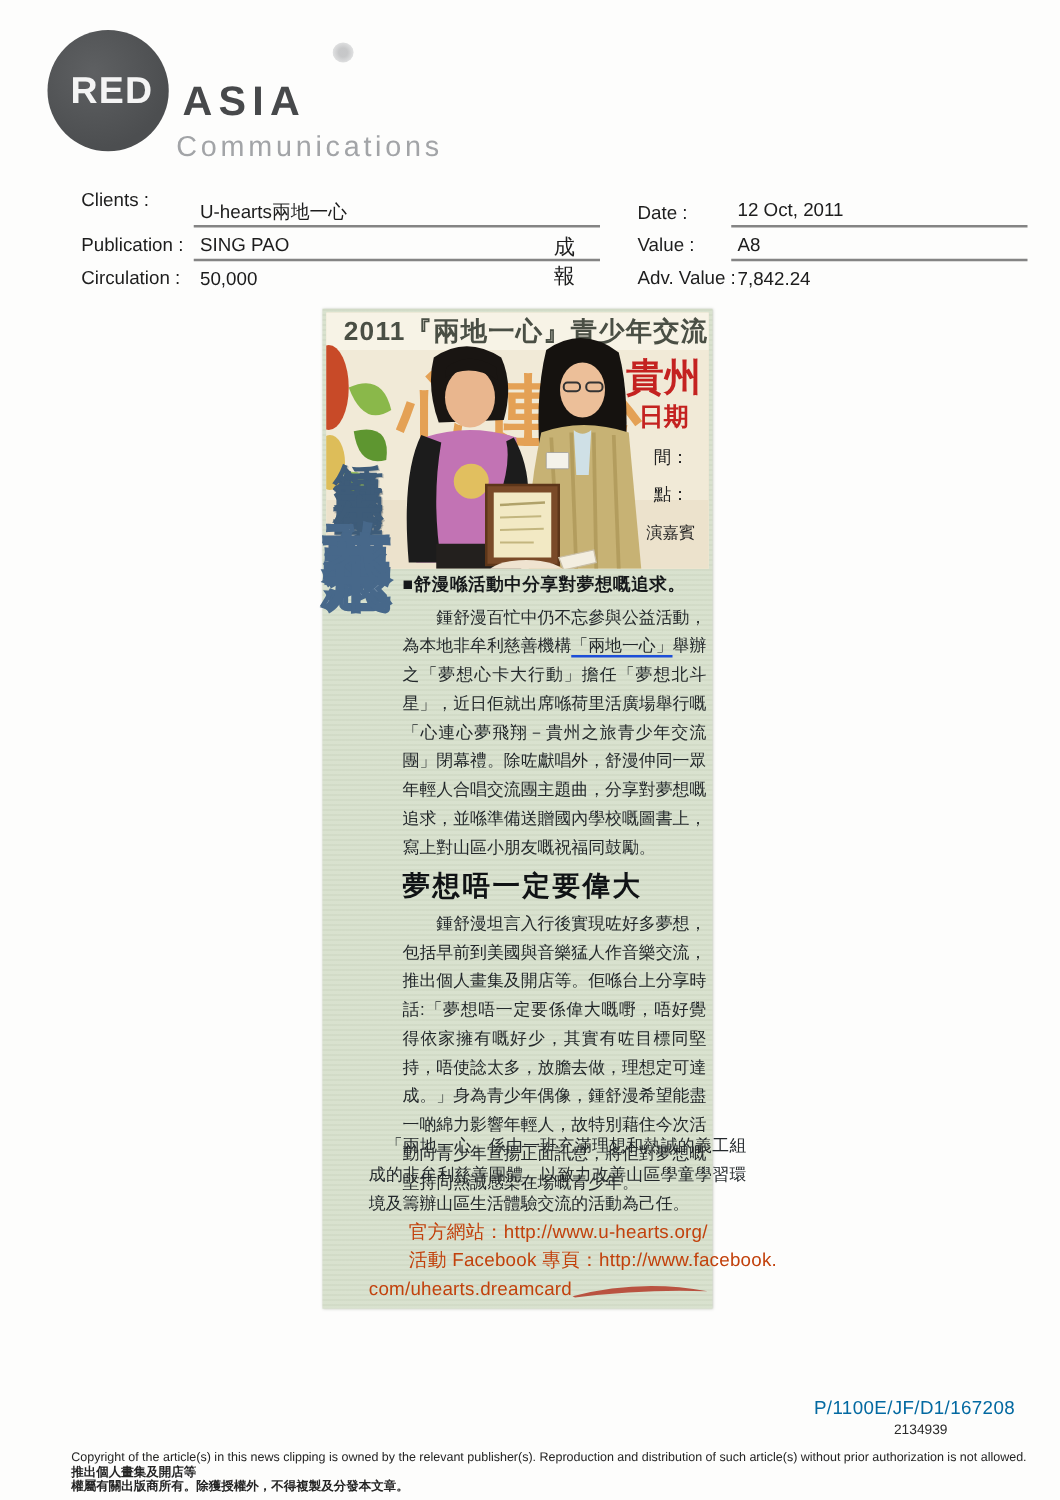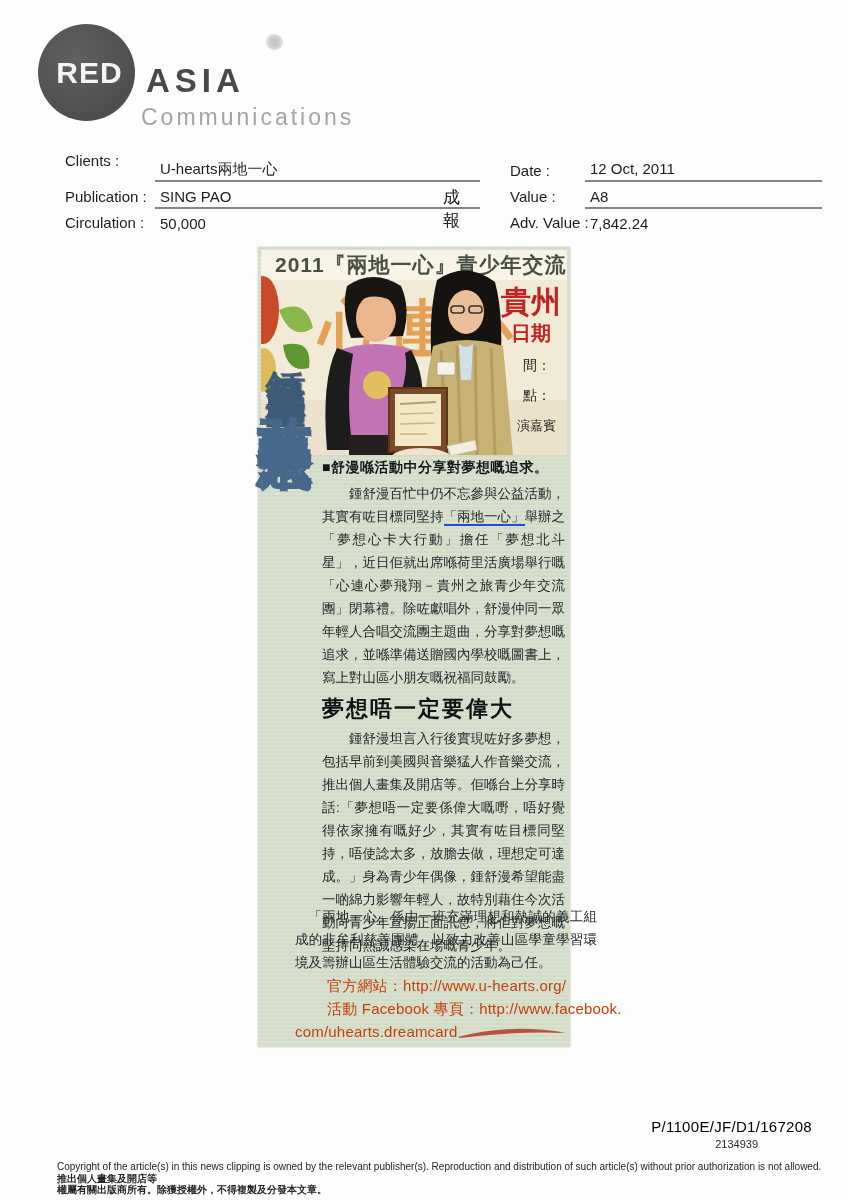--- a/index.html
+++ b/index.html
@@ -43,21 +43,21 @@
   .indent2{text-indent:2em;}
   .hl-red{border-bottom:2px solid #1d4ed8;}
   .subhead{font-size:22px;font-weight:bold;color:#101315;letter-spacing:2px;margin:5px 0 3px 0;}
 
   .fullblock{position:absolute;left:5px;top:658px;width:302px;color:#23282b;z-index:2;margin-left:32px;}
   .url-line{font-size:15px;line-height:23px;color:#c2410c;letter-spacing:.2px;white-space:nowrap;}
   .url-ind{padding-left:32px;}
   .swoosh{position:absolute;right:2px;bottom:8px;width:112px;height:12px;z-index:3;}
 
   
-  .ref1{position:absolute;top:1118px;right:36px;font-size:15px;color:#000000;letter-spacing:.3px;}
+  .ref1{position:absolute;top:1118px;right:36px;font-size:15px;color:#0369a1;letter-spacing:.3px;}
   .ref2{position:absolute;top:1138px;right:90px;font-size:11px;color:#2a2a2a;}
   .copy{position:absolute;left:57px;top:1161px;width:770px;font-size:10px;line-height:11.5px;color:#242424;}
   .copy .cjk{font-weight:bold;}
 
   
   svg text{font-family:"Liberation Sans",sans-serif;}
 </style>
 </head>
 <body>
 
@@ -159,21 +159,21 @@
       </svg>
     </div>
 
     <div class="vhead">
       <div class="vhead-main">鍾舒漫鼓勵青少年</div>
       <div class="vhead-sub">敢夢想飛</div>
     </div>
 
     <div class="content">
       <div class="caption">■舒漫喺活動中分享對夢想嘅追求。</div>
-      <p class="para indent2"><span>鍾舒漫百忙中仍不忘參與公益活動，其實有咗目標同堅持</span><span class="hl-red">「兩地一心」</span><span>舉辦之「夢想心卡大行動」擔任「夢想北斗星」，近日佢就出席喺荷里活廣場舉行嘅「心連心夢飛翔－貴州之旅青少年交流團」閉幕禮。除咗獻唱外，舒漫仲同一眾年輕人合唱交流團主題曲，分享對夢想嘅追求，並喺準備送贈國內學校嘅圖書上，寫上對山區小朋友嘅祝福同鼓勵。</span></p>
+      <p class="para indent2"><span>鍾舒漫百忙中仍不忘參與公益活動，為本地非牟利慈善機構</span><span class="hl-red">「兩地一心」</span><span>舉辦之「夢想心卡大行動」擔任「夢想北斗星」，近日佢就出席喺荷里活廣場舉行嘅「心連心夢飛翔－貴州之旅青少年交流團」閉幕禮。除咗獻唱外，舒漫仲同一眾年輕人合唱交流團主題曲，分享對夢想嘅追求，並喺準備送贈國內學校嘅圖書上，寫上對山區小朋友嘅祝福同鼓勵。</span></p>
       <div class="subhead">夢想唔一定要偉大</div>
       <p class="para indent2">鍾舒漫坦言入行後實現咗好多夢想，包括早前到美國與音樂猛人作音樂交流，推出個人畫集及開店等。佢喺台上分享時話:「夢想唔一定要係偉大嘅嘢，唔好覺得依家擁有嘅好少，其實有咗目標同堅持，唔使諗太多，放膽去做，理想定可達成。」身為青少年偶像，鍾舒漫希望能盡一啲綿力影響年輕人，故特別藉住今次活動向青少年宣揚正面訊息，將佢對夢想嘅堅持同熱誠感染在場嘅青少年。</p>
     </div>
 
     <div class="fullblock">
       <p class="para" style="text-indent:1em">「兩地一心」係由一班充滿理想和熱誠的義工組成的非牟利慈善團體，以致力改善山區學童學習環境及籌辦山區生活體驗交流的活動為己任。</p>
       <div class="url-line url-ind">官方網站：http://www.u-hearts.org/</div>
       <div class="url-line url-ind">活動 Facebook 專頁：http://www.facebook.</div>
       <div class="url-line">com/uhearts.dreamcard</div>
     </div>

